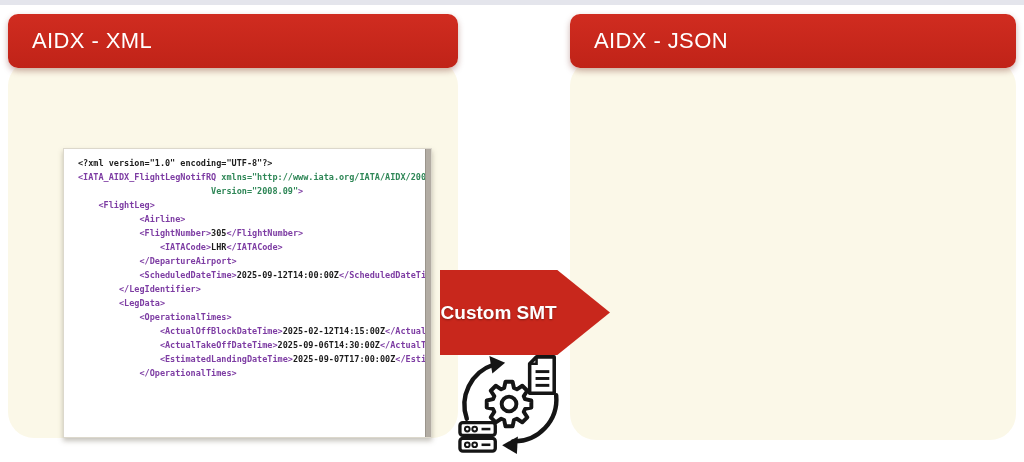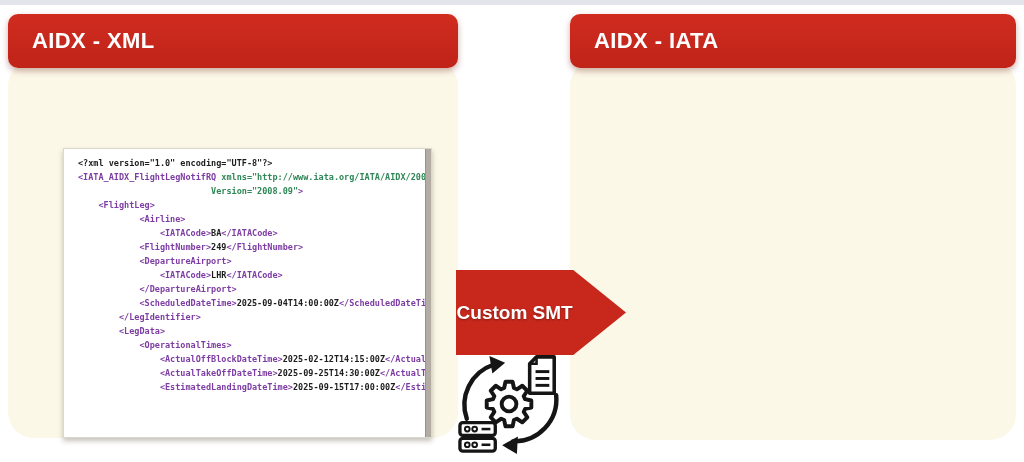--- a/index.html
+++ b/index.html
@@ -10,39 +10,39 @@
   .panel-body{position:absolute;background:#fbf8e8;border-radius:26px;z-index:1;}
   .panel-body.left{left:8px;top:60px;width:450px;height:378px;}
   .panel-body.right{left:570px;top:60px;width:446px;height:380px;}
 
   .panel-header{position:absolute;height:54px;z-index:3;display:flex;align-items:center;
         padding-left:24px;box-sizing:border-box;border-radius:10px;
         background:linear-gradient(#d02c20,#c02318);
         box-shadow:0 3px 6px rgba(110,30,20,0.35);}
   .panel-header.left{left:8px;top:14px;width:450px;}
   .panel-header.right{left:570px;top:14px;width:446px;}
-  .panel-title{color:#ffffff;font-size:22px;font-weight:bold;letter-spacing:0.4px;}
+  .panel-title{color:#ffffff;font-size:22px;font-weight:normal;letter-spacing:0.4px;}
 
   .code-box{position:absolute;background:#ffffff;border:1px solid #dcd8cc;box-sizing:border-box;
         box-shadow:0 3px 5px rgba(90,80,60,0.35);overflow:hidden;z-index:2;}
   .code-box.xml{left:55px;top:88px;width:369px;height:290px;}
   .code-lines{position:absolute;inset:0;overflow:hidden;}
   .code-box.xml .code-lines{padding:7px 8px 6px 14px;}
   .scrollbar{position:absolute;right:0;top:0;width:5px;height:100%;background:#b2aca3;
         border-left:1px solid #9a948b;}
 
   .code-line{white-space:pre;font-family:"DejaVu Sans Mono",monospace;font-weight:bold;}
   .code-box.xml .code-line{font-size:8.5px;line-height:14px;}
   .tk-t{color:#7d3ca3;text-align:right;}       
   .tk-a{color:#2f8757;}       
   .tk-v{color:#1c1c1c;}       
 
   .smt-arrow{position:absolute;left:440px;top:270px;width:170px;height:85px;z-index:4;
         background:#c8271c;
-        clip-path:polygon(0 0,69% 0,100% 50%,69% 100%,0 100%);margin-left:16px;}
+        clip-path:polygon(0 0,69% 0,100% 50%,69% 100%,0 100%);}
   .smt-label{position:absolute;left:0;top:0;width:69%;height:100%;display:flex;
         align-items:center;justify-content:center;color:#ffffff;font-size:19px;
         font-weight:bold;text-shadow:0 1px 2px rgba(0,0,0,0.35);}
 
   .cycle-icon{position:absolute;left:452px;top:350px;width:118px;height:110px;z-index:4;}
   .cycle-icon svg{width:100%;height:100%;}
 </style>
 </head>
 <body>
 
@@ -51,47 +51,46 @@
 
   <section>
     <div class="panel-body left">
       <div class="code-box xml">
         <div class="code-lines" id="xml-code">
             <div class="code-line"><span class="tk-v">&lt;?xml version="1.0" encoding="UTF-8"?&gt;</span></div>
             <div class="code-line"><span class="tk-t">&lt;IATA_AIDX_FlightLegNotifRQ </span><span class="tk-a">xmlns="http://www.iata.org/IATA/AIDX/2008</span></div>
             <div class="code-line"><span class="tk-a">                          Version="2008.09"</span><span class="tk-t">&gt;</span></div>
             <div class="code-line"><span class="tk-t">    &lt;FlightLeg&gt;</span></div>
             <div class="code-line"><span class="tk-t">            &lt;Airline&gt;</span></div>
-            <div class="code-line"><span class="tk-t">                &lt;IATACode&gt;</span><span class="tk-v">BA</span><span class="tk-t">&lt;/IATACode&gt;</span></div>
-            <div class="code-line"><span class="tk-t">            &lt;FlightNumber&gt;</span><span class="tk-v">249</span><span class="tk-t">&lt;/FlightNumber&gt;</span></div>
-            <div class="code-line"><span class="tk-t">            &lt;DepartureAirport&gt;</span></div>
+            <div class="code-line"><span class="tk-t">            &lt;FlightNumber&gt;</span><span class="tk-v">305</span><span class="tk-t">&lt;/FlightNumber&gt;</span></div>
             <div class="code-line"><span class="tk-t">                &lt;IATACode&gt;</span><span class="tk-v">LHR</span><span class="tk-t">&lt;/IATACode&gt;</span></div>
             <div class="code-line"><span class="tk-t">            &lt;/DepartureAirport&gt;</span></div>
-            <div class="code-line"><span class="tk-t">            &lt;ScheduledDateTime&gt;</span><span class="tk-v">2025-09-04T14:00:00Z</span><span class="tk-t">&lt;/ScheduledDateTime&gt;</span></div>
+            <div class="code-line"><span class="tk-t">            &lt;ScheduledDateTime&gt;</span><span class="tk-v">2025-09-12T14:00:00Z</span><span class="tk-t">&lt;/ScheduledDateTime&gt;</span></div>
             <div class="code-line"><span class="tk-t">        &lt;/LegIdentifier&gt;</span></div>
             <div class="code-line"><span class="tk-t">        &lt;LegData&gt;</span></div>
             <div class="code-line"><span class="tk-t">            &lt;OperationalTimes&gt;</span></div>
             <div class="code-line"><span class="tk-t">                &lt;ActualOffBlockDateTime&gt;</span><span class="tk-v">2025-02-12T14:15:00Z</span><span class="tk-t">&lt;/ActualOffBlockDateTime&gt;</span></div>
-            <div class="code-line"><span class="tk-t">                &lt;ActualTakeOffDateTime&gt;</span><span class="tk-v">2025-09-25T14:30:00Z</span><span class="tk-t">&lt;/ActualTakeOffDateTime&gt;</span></div>
-            <div class="code-line"><span class="tk-t">                &lt;EstimatedLandingDateTime&gt;</span><span class="tk-v">2025-09-15T17:00:00Z</span><span class="tk-t">&lt;/EstimatedLandingDateTime&gt;</span></div>
+            <div class="code-line"><span class="tk-t">                &lt;ActualTakeOffDateTime&gt;</span><span class="tk-v">2025-09-06T14:30:00Z</span><span class="tk-t">&lt;/ActualTakeOffDateTime&gt;</span></div>
+            <div class="code-line"><span class="tk-t">                &lt;EstimatedLandingDateTime&gt;</span><span class="tk-v">2025-09-07T17:00:00Z</span><span class="tk-t">&lt;/EstimatedLandingDateTime&gt;</span></div>
+            <div class="code-line"><span class="tk-t">            &lt;/OperationalTimes&gt;</span></div>
           </div>
         <div class="scrollbar"></div>
       </div>
     </div>
     <header class="panel-header left">
       <span class="panel-title">AIDX - XML</span>
     </header>
   </section>
 
   <section>
     <div class="panel-body right">
       
     </div>
     <header class="panel-header right">
-      <span class="panel-title">AIDX - IATA</span>
+      <span class="panel-title">AIDX - JSON</span>
     </header>
   </section>
 
   <div class="smt-arrow">
     <span class="smt-label">Custom SMT</span>
   </div>
 
   <div class="cycle-icon">
     <svg viewBox="0 0 120 112" xmlns="http://www.w3.org/2000/svg">
 

